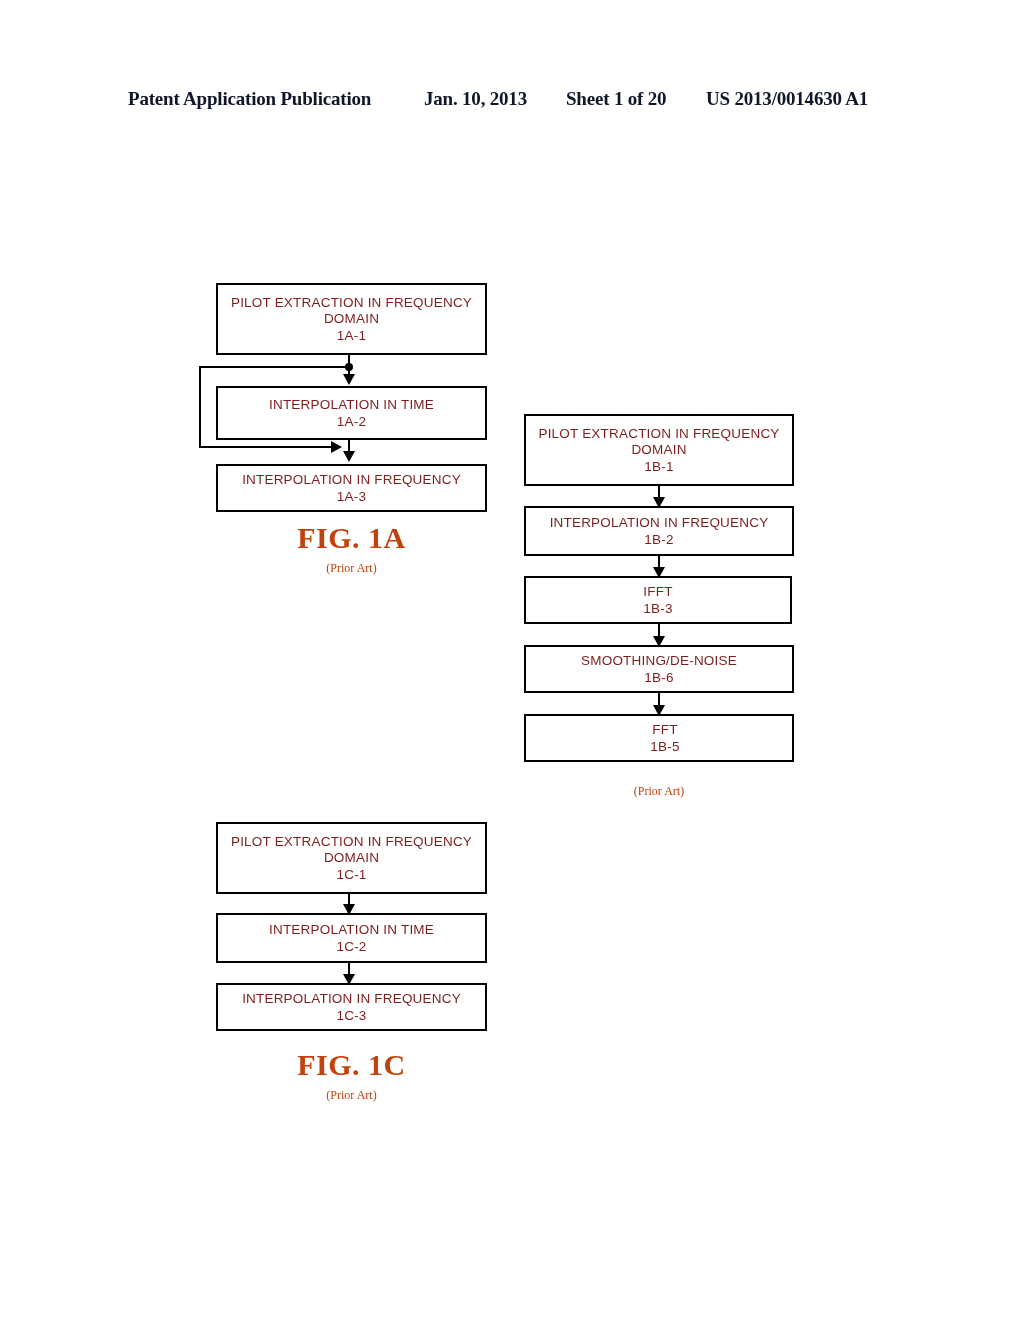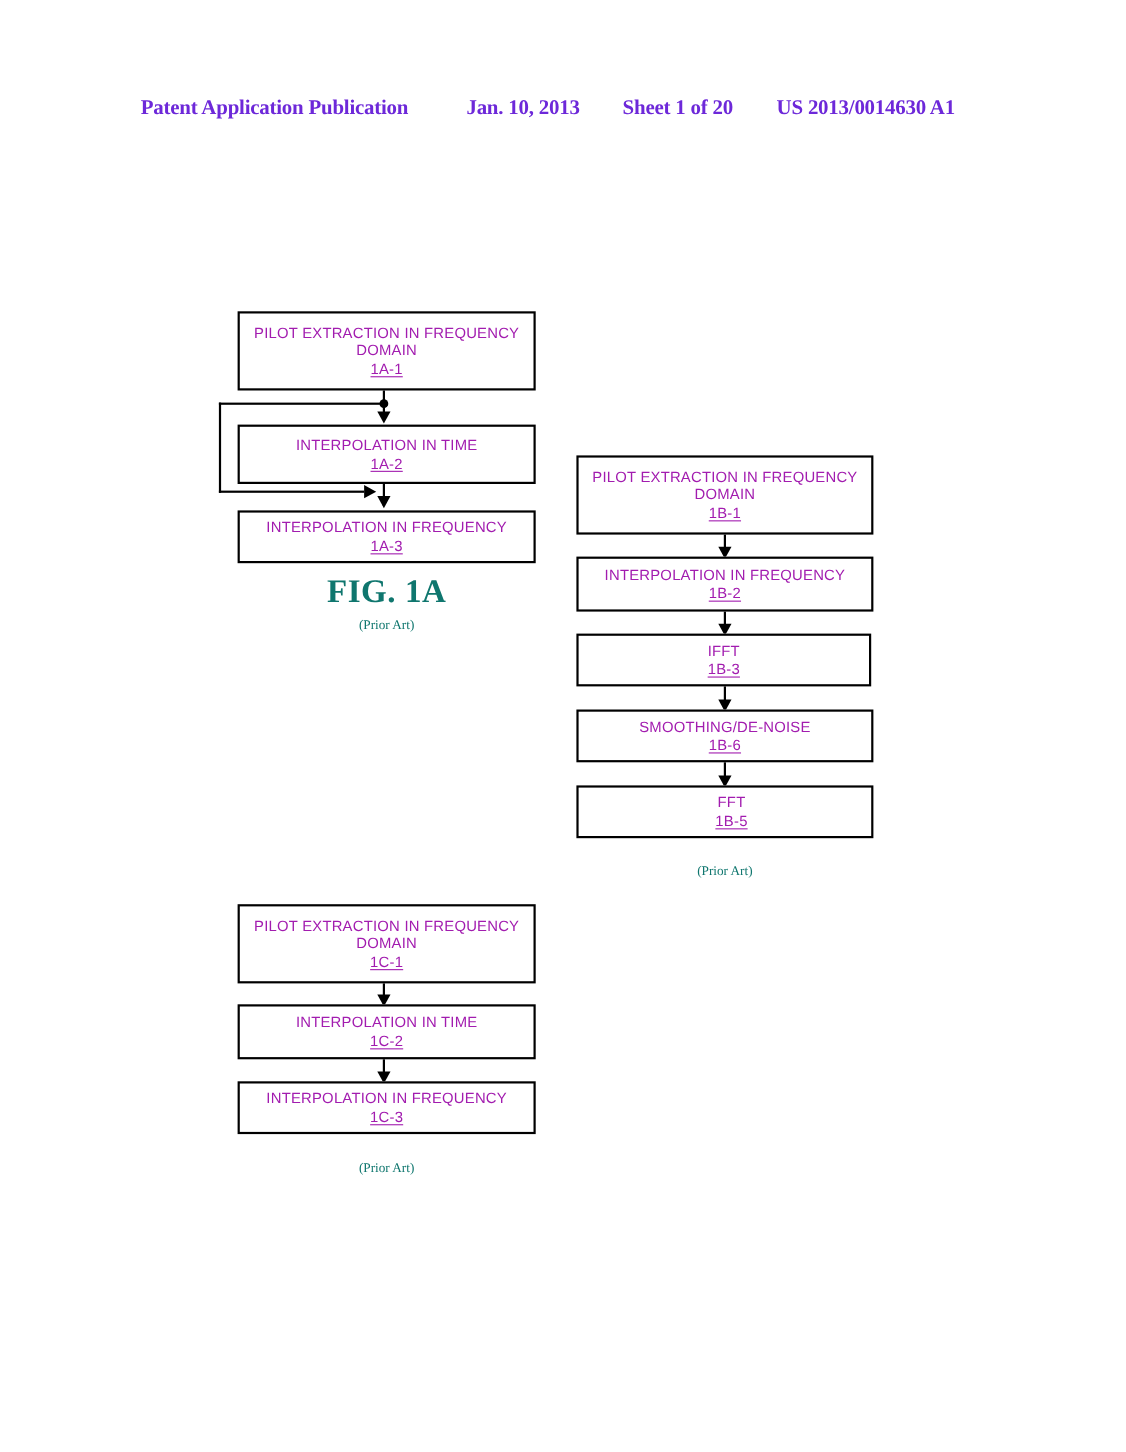--- a/index.html
+++ b/index.html
@@ -21,52 +21,51 @@
     position: absolute;
     left: 0;
     top: 86px;
     width: 1024px;
     height: 26px;
     display: flex;
     align-items: center;
     font-family: "Liberation Serif", serif;
     font-weight: bold;
     font-size: 19px;
-    color: #6d28d9;
+    color: #0f172a;
     letter-spacing: -0.2px;
   }
   #hdr-pub  { position: absolute; left: 128px; white-space: nowrap; }
   #hdr-date { position: absolute; left: 424px; white-space: nowrap; }
   #hdr-sheet{ position: absolute; left: 566px; white-space: nowrap; }
   #hdr-num  { position: absolute; left: 706px; white-space: nowrap; }
 
   
   .fbox {
     position: absolute;
     box-sizing: border-box;
     border: 2px solid #000000;
     background: #ffffff;
     display: flex;
     flex-direction: column;
     align-items: center;
     justify-content: center;
     font-family: "Liberation Sans", sans-serif;
     font-size: 13.5px;
     line-height: 16px;
-    color: #a21caf;
+    color: #7f1d1d;
     text-align: center;
     letter-spacing: 0.2px;
   }
   .fbox .ltxt {
     display: block;
     white-space: pre-line;
   }
   .fbox .ref {
     display: block;
-    text-decoration: underline;
     text-underline-offset: 2px;
     margin-top: 1px;
   }
 
   
   .vline {
     position: absolute;
     width: 2px;
     background: #000000;
   }
@@ -97,21 +96,21 @@
     height: 8px;
     border-radius: 50%;
     background: #000000;
   }
 
   
   .caption {
     position: absolute;
     text-align: center;
     font-family: "Liberation Serif", serif;
-    color: #0f766e;
+    color: #c2410c;
   }
   .caption .cap-main {
     display: block;
     font-size: 30px;
     font-weight: bold;
     line-height: 34px;
     letter-spacing: 0.5px;
   }
   .caption .cap-sub {
     display: block;
@@ -232,17 +231,18 @@
 
     <div class="vline" style="left:348px; top:963px; height:20px;"></div>
     <div class="arrow-down" style="left:343px; top:974px;"></div>
 
     <div class="fbox" style="left:216px; top:983px; width:271px; height:48px;">
       <span class="ltxt">INTERPOLATION IN FREQUENCY</span>
       <span class="ref">1C-3</span>
     </div>
 
     <div class="caption" style="left:216px; top:1048px; width:271px;">
+      <span class="cap-main">FIG. 1C</span>
       <span class="cap-sub">(Prior Art)</span>
     </div>
   </div>
 
 </div>
 
 </body></html>

